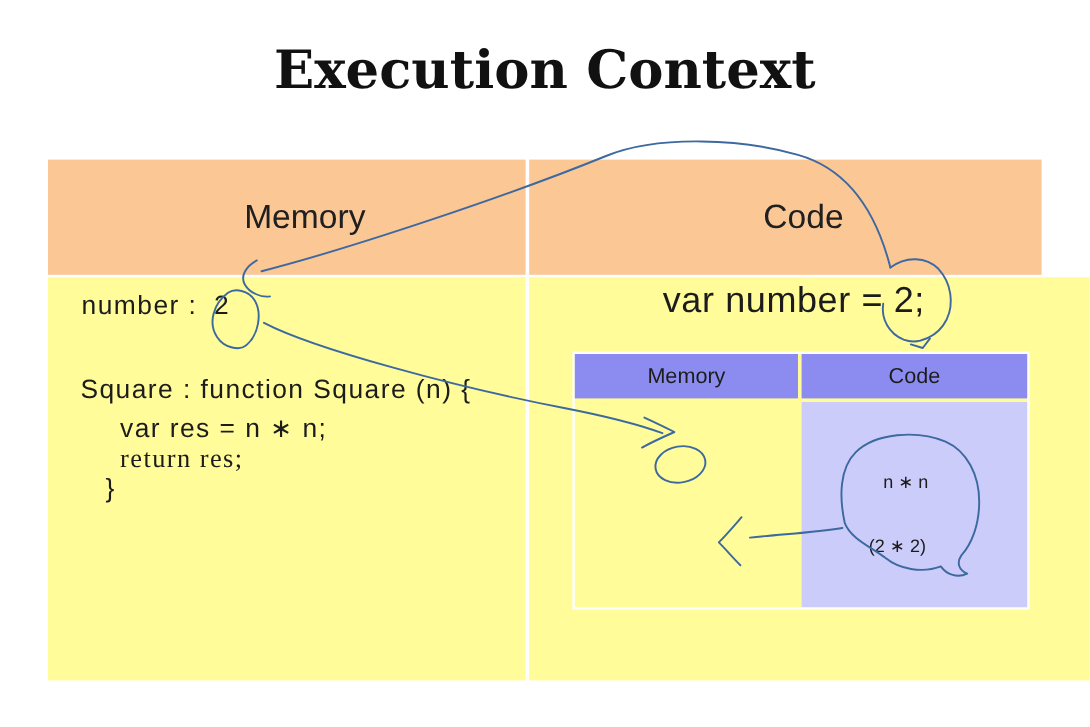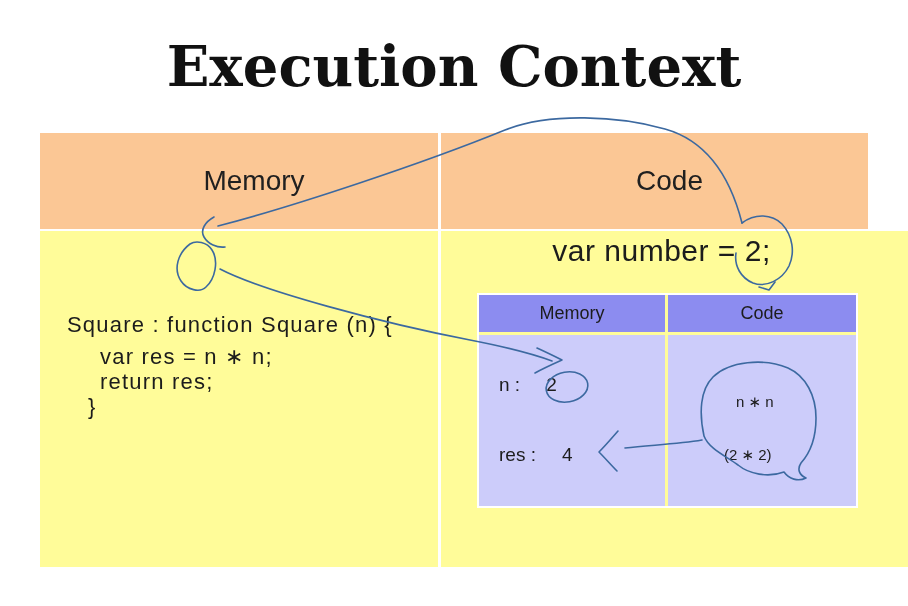--- a/index.html
+++ b/index.html
@@ -11,21 +11,21 @@
     position: relative;
     overflow: hidden;
   }
   .stage { position: absolute; inset: 0; width: 908px; height: 606px; }
 
   .slide-title {
     position: absolute; left: 0; top: 33px; width: 908px;
     text-align: center;
     font-family: "DejaVu Serif", serif;
     font-weight: bold;
-    font-size: 56px;
+    font-size: 44px;
     letter-spacing: 0px;
     color: #111111;
   }
 
   
   .cell { position: absolute; box-sizing: border-box; padding-left: 30px; }
   .hdr-mem  { left: 40px;  top: 133px; width: 398px; height: 96px; background: #fbc795; }
   .hdr-code { left: 441px; top: 133px; width: 427px; height: 96px; background: #fbc795; }
   .bod-mem  { left: 40px;  top: 231px; width: 398px; height: 336px; background: #fffc99; }
   .bod-code { left: 441px; top: 231px; width: 488px; height: 336px; background: #fffc99; }
@@ -40,21 +40,21 @@
   .memline {
     position: absolute;
     font-size: 22px;
     letter-spacing: 1.2px;
     white-space: nowrap;
     color: #1c1c1c;
   }
   .ml-number    { left: 28px; top: 11px;  }
   .ml-square1   { left: 27px; top: 81px;  }
   .ml-square2   { left: 60px; top: 113px; }
-  .ml-square3   { left: 60px; top: 138px; }
+  .ml-square3   { left: 60px; top: 138px; font-family: Liberation Serif, serif; }
   .ml-square4   { left: 48px; top: 163px; }
   .ml-newnumber { left: 27px; top: 218px; }
   .val-gap { display: inline-block; margin-left: 14px; }
 
   .code-statement {
     position: absolute; left: 0; top: 3px; width: 427px;
     text-align: center;
     font-size: 30px;
     letter-spacing: 0.5px;
     transform: translateX(7px);
@@ -108,39 +108,36 @@
   <div class="slide-title">Execution Context</div>
 
   <div class="cell hdr-mem">
     <div class="hdr-label">Memory</div>
   </div>
   <div class="cell hdr-code">
     <div class="hdr-label">Code</div>
   </div>
 
   <div class="cell bod-mem">
+    <div class="memline ml-number"><span>number :</span><span class="val-gap">2</span></div>
     <div class="memline ml-square1">Square : function Square (n) {</div>
     <div class="memline ml-square2">var res = n ∗ n;</div>
     <div class="memline ml-square3">return res;</div>
     <div class="memline ml-square4">}</div>
   </div>
 
   <div class="cell bod-code">
     <div class="code-statement">var number = 2;</div>
 
     <div class="inner-table">
       <div class="icell ih-mem">
         <div class="ih-label">Memory</div>
       </div>
       <div class="icell ih-code">
         <div class="ih-label">Code</div>
-      </div>
-      <div class="icell ib-mem">
-        <div class="ientry ie-n"><span>n :</span><span class="ie-val">2</span></div>
-        <div class="ientry ie-res"><span>res :</span><span class="ie-val">4</span></div>
       </div>
       <div class="icell ib-code">
         <div class="ic-line ic-nn">n ∗ n</div>
         <div class="ic-line ic-22">(2 ∗ 2)</div>
       </div>
     </div>
   </div>
 
   <svg class="ink-layer" viewBox="0 0 908 606" xmlns="http://www.w3.org/2000/svg">
 

